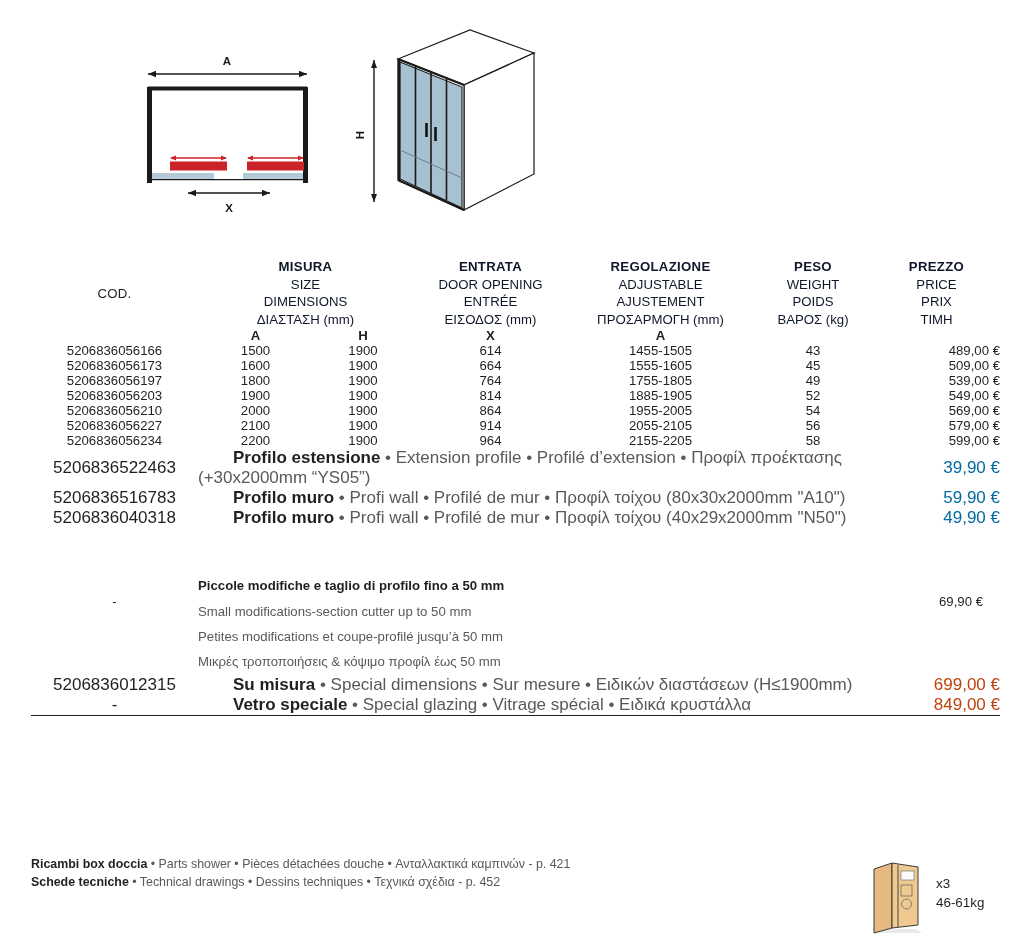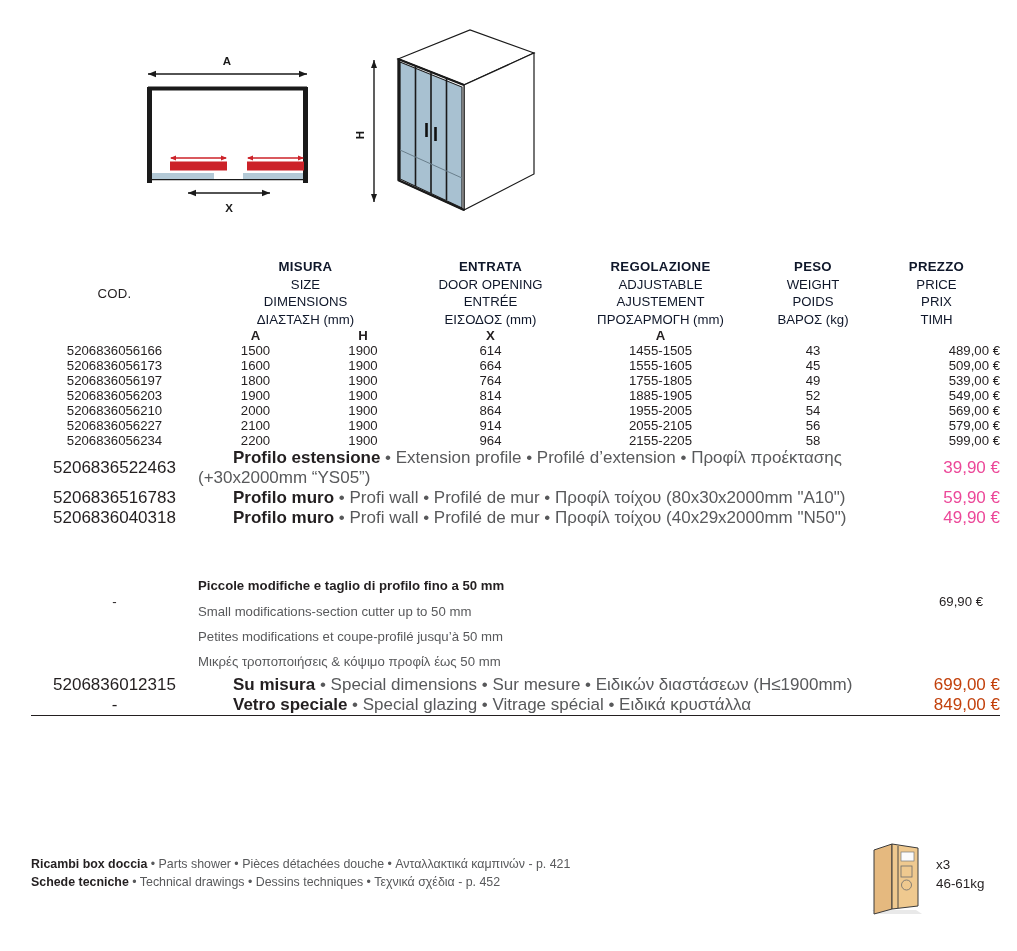--- a/index.html
+++ b/index.html
@@ -64,40 +64,40 @@
   
   .data-row td { padding: 6.5px 0; text-align: center; font-size: 13.2px; }
   .data-row td.price { text-align: right; padding-right: 17px; }
   .data-row td.code  { text-align: center; }
 
   
   .acc-row td { padding: 8px 0; font-size: 17px; }
   .acc-row td.code { text-align: center; }
   .acc-row td.desc { text-align: left; padding-left: 0; color: #58595b; }
   .acc-row td.desc b { color: #231f20; font-weight: bold; margin-left: 35px; }
-  .acc-row td.price { text-align: right; padding-right: 17px; color: #ec4899; }
+  .acc-row td.price { text-align: right; padding-right: 17px; color: #0369a1; }
   .acc-row td.price.red { color: #c2410c; }
 
   .multi-row td { padding: 9px 0 10px 0; font-size: 13.2px; }
   .multi-row .desc-lines { line-height: 1.92; color: #58595b; text-align: left; }
   .multi-row .desc-lines .first { color: #231f20; font-weight: bold; margin-top: 45px; }
 
   
   #footer-notes {
     position: absolute;
     left: 31px; top: 856px;
     font-size: 12.4px;
     line-height: 1.42;
     color: #58595b;
   }
   #footer-notes .fn-line b { color: #231f20; font-weight: bold; }
 
   #pack-info {
     position: absolute;
-    left: 868px; top: 836px;
+    left: 868px; top: 855px;
     width: 140px; height: 90px;
   }
   #pack-icon { position: absolute; left: 0; top: 0; width: 62px; height: 90px; }
   #pack-text {
     position: absolute; left: 68px; top: 19px;
     font-size: 13.4px; line-height: 1.45; color: #231f20;
   }
 </style>
 </head>
 <body>

